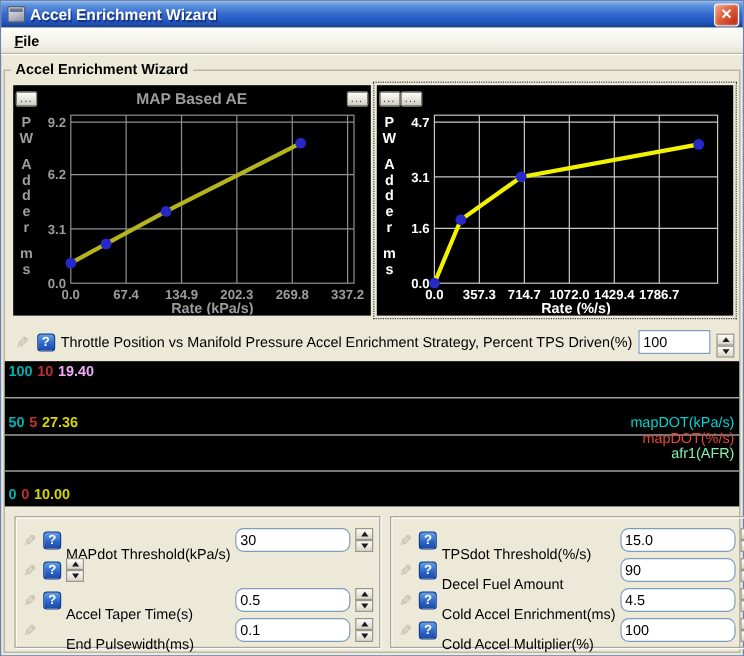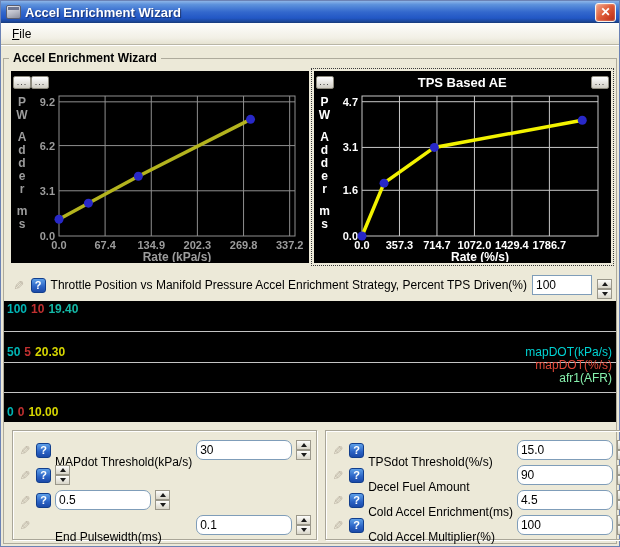--- a/index.html
+++ b/index.html
@@ -28,21 +28,21 @@
     color:#fff;font-weight:bold;font-size:12px;line-height:17px;text-align:center;
     box-shadow:inset 0 0 2px rgba(255,255,255,.6);cursor:pointer;padding:0;
   }
   
   .menubar{
     height:22px;flex:0 0 22px;display:flex;align-items:center;
     background:linear-gradient(180deg,#fdfdfb 0%,#f2f0e6 70%,#e6e3d2 100%);
     border-bottom:1px solid #b9b6a6;box-shadow:0 1px 0 #fff;
     padding-left:4px;
   }
-  .menu-item{display:inline-block;font-size:12px;color:#000;padding:0 7px;cursor:default;}
+  .menu-item{display:inline-block;font-size:12px;color:#000;padding:0 7px;cursor:default;font-weight:bold;}
   .menu-item::first-letter{text-decoration:underline;}
   
   .groupbox{
     flex:1;margin:13px 2px 2px 2px;border:1px solid #aeab9c;position:relative;
   }
   .group-legend{
     position:absolute;top:-8px;left:5px;background:#ece9d8;padding:0 4px;
     font-size:12px;font-weight:bold;color:#000;
   }
   
@@ -116,20 +116,21 @@
     <span class="menu-item">File</span>
   </div>
 
   <div class="groupbox">
     <span class="group-legend">Accel Enrichment Wizard</span>
 
     <div class="charts-row">
       <div class="chart">
           <div class="chart-head">
             <button class="dots-btn">...</button>
+            <div class="chart-title" style="color: rgb(156, 156, 156);">MAP Based AE</div>
             <button class="dots-btn">...</button>
           </div>
           <div class="chart-body">
             <div class="ylab" style="color: rgb(156, 156, 156);">
               <div>P</div>
               <div>W</div>
               <div class="gap"></div>
               <div>A</div>
               <div>d</div>
               <div>d</div>
@@ -164,21 +165,20 @@
               <circle cx="26" cy="127.22916666666667" r="4.5" fill="#2828c8"></circle>
               <circle cx="55.41449275362319" cy="111.1875" r="4.5" fill="#2828c8"></circle>
               <circle cx="105.35072463768115" cy="84.20833333333334" r="4.5" fill="#2828c8"></circle>
               <circle cx="217.536231884058" cy="27.33333333333333" r="4.5" fill="#2828c8"></circle>
             </svg>
           </div>
         </div>
       <div class="chart selected">
           <div class="chart-head">
             <button class="dots-btn">...</button>
-            <div class="chart-title" style="color: rgb(255, 255, 255);">TPS Based AE</div>
             <button class="dots-btn">...</button>
           </div>
           <div class="chart-body">
             <div class="ylab" style="color: rgb(255, 255, 255);">
               <div>P</div>
               <div>W</div>
               <div class="gap"></div>
               <div>A</div>
               <div>d</div>
               <div>d</div>
@@ -231,22 +231,22 @@
             <button>
               <span class="tri-dn"></span>
             </button>
           </span></span>
     </div>
 
     <div class="strip">
         <div class="strip-grid" style="top: 25%;"></div>
         <div class="strip-grid" style="top: 50%;"></div>
         <div class="strip-grid" style="top: 75%;"></div>
-        <div class="strip-row" style="top: 1px;"><span style="color: rgb(0, 180, 180);">100</span><span style="color: rgb(192, 48, 48);">10</span><span style="color: #14b8a6;">19.40</span></div>
-        <div class="strip-row" style="top: 44px;"><span style="color: rgb(0, 180, 180);">50</span><span style="color: rgb(192, 48, 48);">5</span><span style="color: rgb(214, 214, 0);">20.30</span></div>
+        <div class="strip-row" style="top: 1px;"><span style="color: rgb(0, 180, 180);">100</span><span style="color: rgb(192, 48, 48);">10</span><span style="color: #f0abfc;">19.40</span></div>
+        <div class="strip-row" style="top: 44px;"><span style="color: rgb(0, 180, 180);">50</span><span style="color: rgb(192, 48, 48);">5</span><span style="color: rgb(214, 214, 0);">27.36</span></div>
         <div class="strip-row" style="top: 104px;"><span style="color: rgb(0, 180, 180);">0</span><span style="color: rgb(192, 48, 48);">0</span><span style="color: rgb(214, 214, 0);">10.00</span></div>
         <div class="strip-legend">
           <div style="color: rgb(0, 210, 210);">mapDOT(kPa/s)</div>
           <div style="color: rgb(224, 72, 56);">mapDOT(%/s)</div>
           <div style="color: #86efac;">afr1(AFR)</div>
         </div>
       </div>
 
     <div class="panels-row">
       <div class="panel">
@@ -272,20 +272,21 @@
                 <span class="tri-up"></span>
               </button>
               <button>
                 <span class="tri-dn"></span>
               </button>
             </span>
           </div>
           <div class="prow">
             <span class="pencil">✎</span>
             <span class="help-icon">?</span>
+            <span class="plabel">Accel Taper Time(s)</span>
             <input class="field pfield" value="0.5" style="">
             <span class="spin">
               <button>
                 <span class="tri-up"></span>
               </button>
               <button>
                 <span class="tri-dn"></span>
               </button>
             </span>
           </div>

